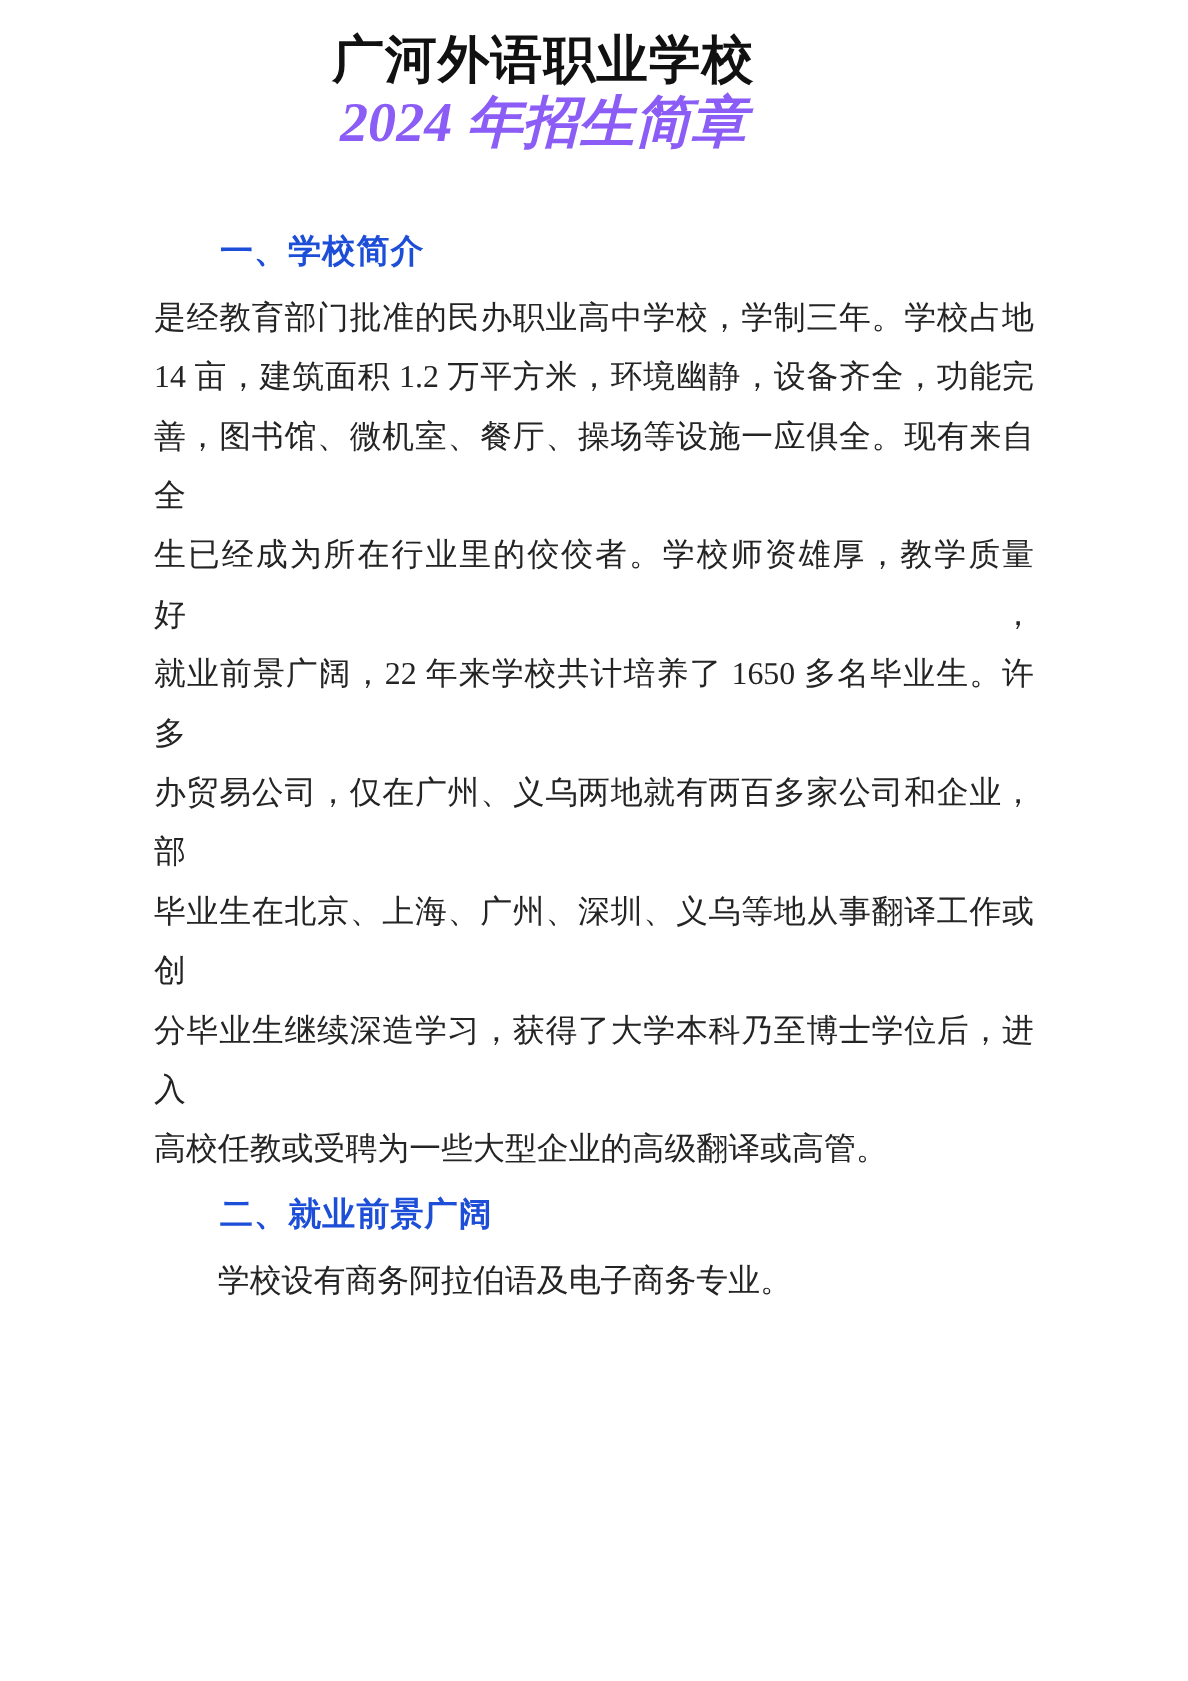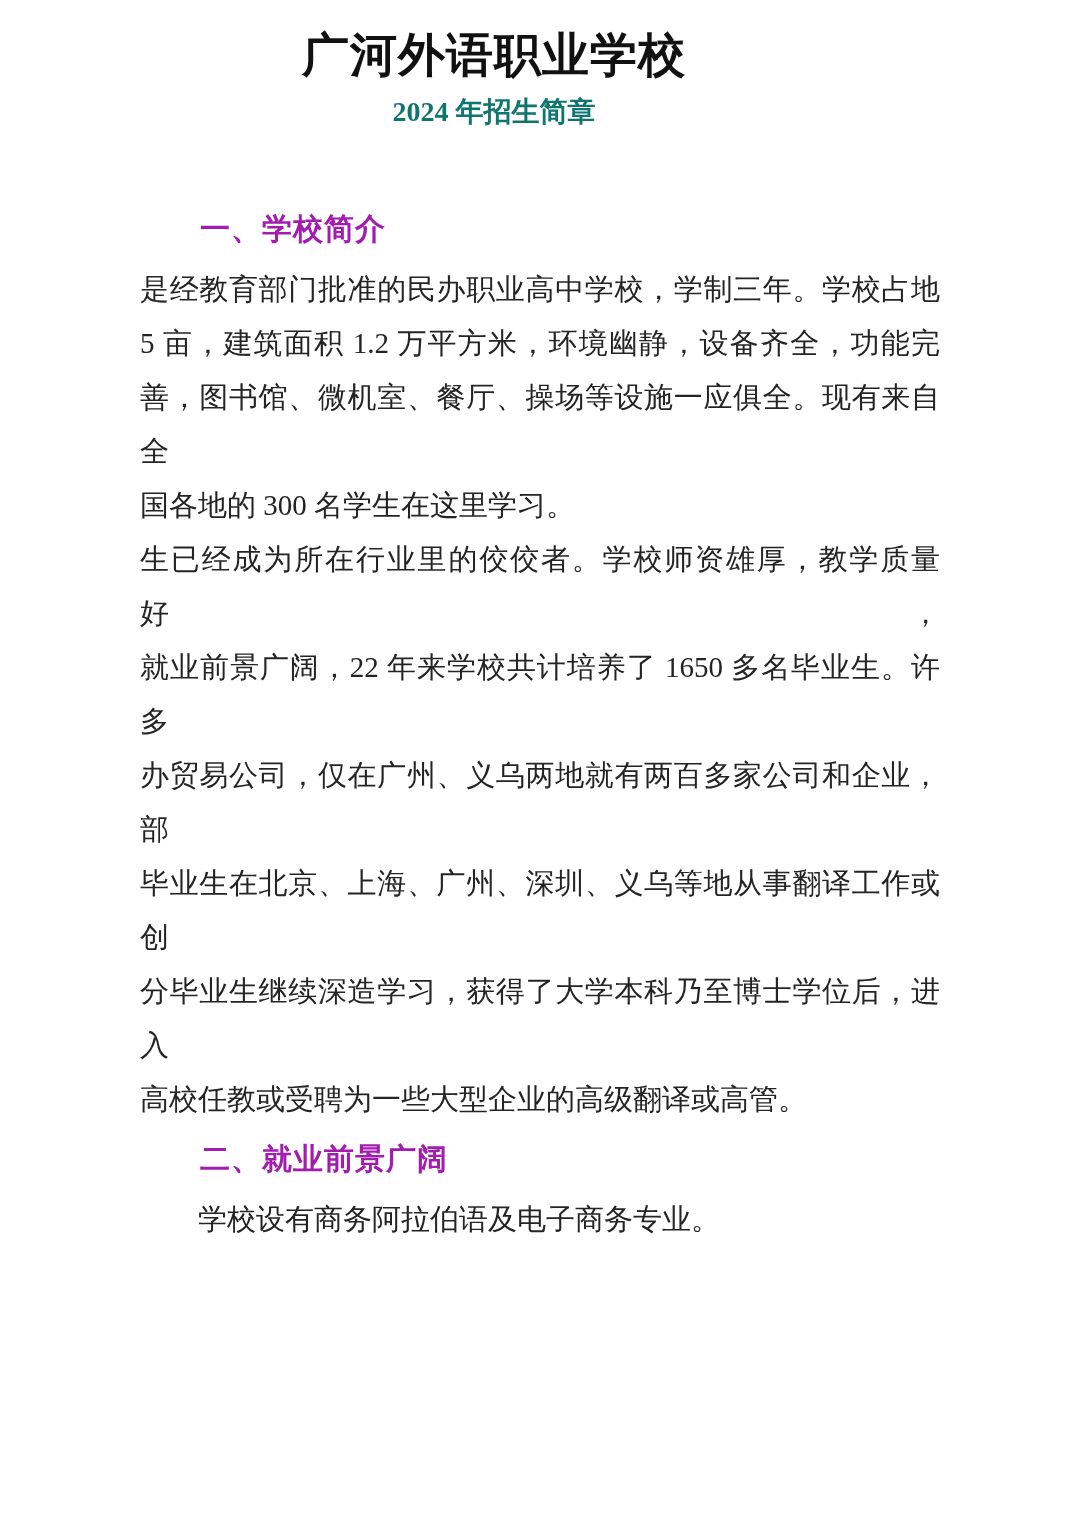--- a/index.html
+++ b/index.html
@@ -28,34 +28,35 @@
     font-family: "Liberation Serif", "DejaVu Serif", serif;
     font-weight: bold;
     font-size: 47px;
     line-height: 62px;
     color: #111111;
     letter-spacing: 1px;
   }
   .doc-subtitle {
     font-family: "Liberation Serif", "DejaVu Serif", serif;
     font-weight: bold;
-    font-size: 28px;
+    font-size: 51px;
     line-height: 52px;
-    color: #0f766e;
+    color: #8b5cf6;
+    font-style: italic;
   }
   .doc-body {
     margin: 64px 140px 0 140px;
     width: 800px;
   }
   .section-heading {
     font-family: "Liberation Sans", "DejaVu Sans", sans-serif;
     font-weight: bold;
     font-size: 30px;
     line-height: 54px;
-    color: #a21caf;
+    color: #1d4ed8;
     text-indent: 2em;
     margin: 6px 0;
     letter-spacing: 1px;
   }
   .paragraph {
     margin: 0;
   }
   .line {
     font-size: 29px;
     line-height: 54px;
@@ -77,23 +78,22 @@
 
 <div class="page">
   <div class="doc-header">
     <div class="doc-title">广河外语职业学校</div>
     <div class="doc-subtitle">2024 年招生简章</div>
   </div>
   <div class="doc-body">
       <div class="section-heading">一、学校简介</div>
       <div class="paragraph">
         <div class="line just">是经教育部门批准的民办职业高中学校，学制三年。学校占地</div>
-        <div class="line just">5 亩，建筑面积 1.2 万平方米，环境幽静，设备齐全，功能完</div>
+        <div class="line just">14 亩，建筑面积 1.2 万平方米，环境幽静，设备齐全，功能完</div>
         <div class="line just">善，图书馆、微机室、餐厅、操场等设施一应俱全。现有来自全</div>
-        <div class="line">国各地的 300 名学生在这里学习。</div>
       </div>
       <div class="paragraph">
         <div class="line just">生已经成为所在行业里的佼佼者。学校师资雄厚，教学质量好，</div>
         <div class="line just">就业前景广阔，22 年来学校共计培养了 1650 多名毕业生。许多</div>
         <div class="line just">办贸易公司，仅在广州、义乌两地就有两百多家公司和企业，部</div>
         <div class="line just">毕业生在北京、上海、广州、深圳、义乌等地从事翻译工作或创</div>
         <div class="line just">分毕业生继续深造学习，获得了大学本科乃至博士学位后，进入</div>
         <div class="line">高校任教或受聘为一些大型企业的高级翻译或高管。</div>
       </div>
       <div class="section-heading">二、就业前景广阔</div>

